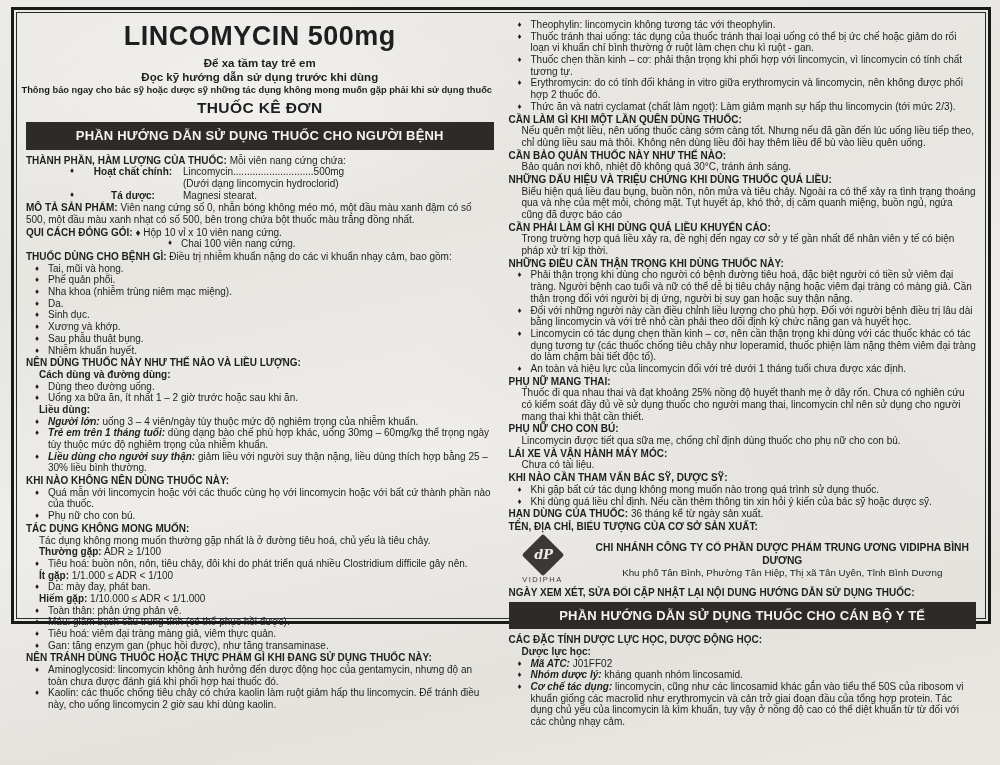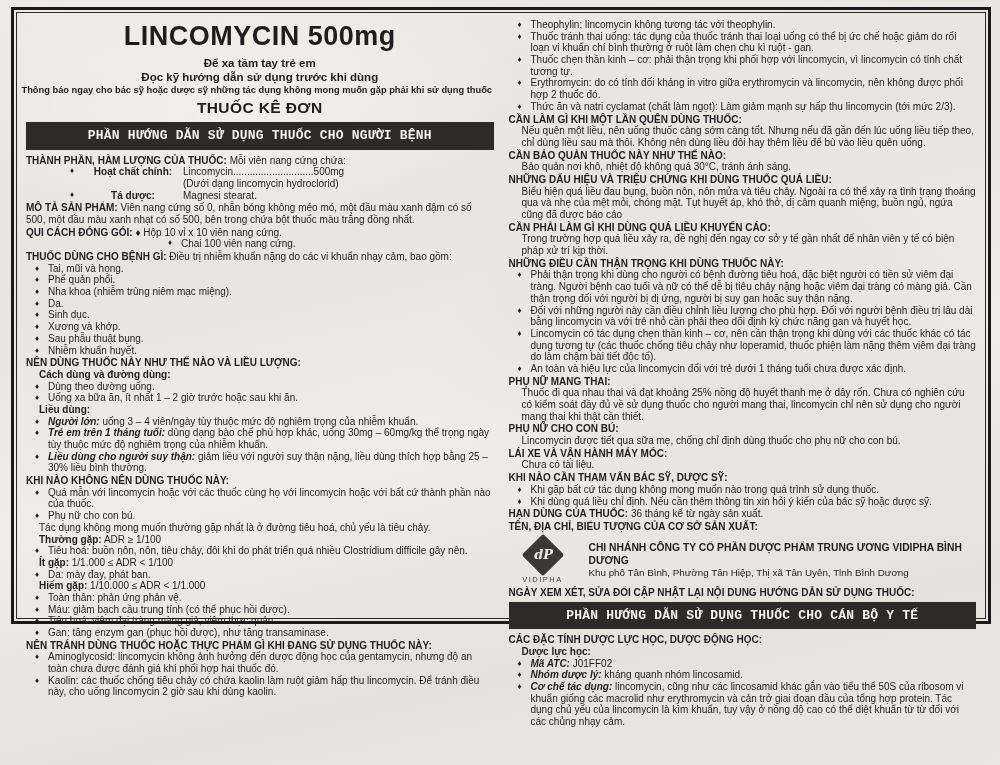--- a/index.html
+++ b/index.html
@@ -26,21 +26,21 @@
 
   
   .hdr{text-align:center;margin-bottom:3px;}
   .hdr-title{font-size:27px;font-weight:bold;letter-spacing:.5px;margin:2px 0 3px 0;}
   .hdr-sub{font-size:11.5px;font-weight:bold;line-height:1.25;}
   .hdr-sub3{font-size:9.3px;font-weight:bold;white-space:nowrap;margin:1px 0 2px -6px;}
   .hdr-rx{font-size:15.5px;font-weight:bold;letter-spacing:.4px;margin:3px 0 5px 0;}
 
   .banner{
     background:#2d2b29;color:#f5f3ef;font-weight:bold;text-align:center;
-    font-size:13px;letter-spacing:.2px;padding:6px 2px;margin:3px 0 5px 0;font-family:Liberation Mono, monospace;
+    font-size:13px;letter-spacing:.2px;padding:6px 2px;margin:3px 0 5px 0;
   }
 
   
   .blk-h{font-weight:normal;margin-top:1px;}
   .blk-h > strong{font-weight:bold;}
   .blk-s{margin-left:13px;}
   .blk-p{margin-left:13px;}
   .blk-b{display:flex;margin-left:9px;}
   .blk-b .mk{flex:0 0 13px;font-size:8px;line-height:inherit;transform:translateY(.5px);}
   .blk-b .bc{flex:1 1 0;min-width:0;}
@@ -56,21 +56,21 @@
   
   .mfr{display:flex;align-items:center;gap:14px;margin:5px 0 3px 2px;}
   .mfr-logo-wrap{flex:0 0 64px;text-align:center;}
   .mfr-logo{
     width:30px;height:30px;margin:2px auto 6px auto;background:#3b3936;
     transform:rotate(45deg);display:flex;align-items:center;justify-content:center;
     border-radius:2px;
   }
   .mfr-logo span{transform:rotate(-45deg);color:#efece7;font-weight:bold;font-style:italic;font-size:13px;font-family:"DejaVu Serif",serif;}
   .mfr-caption{font-size:7.5px;letter-spacing:1.5px;color:#3a3835;}
-  .mfr-text{flex:1 1 0;}
+  .mfr-text{flex:1 1 0;text-align:center;}
   .mfr-name{font-weight:bold;font-size:10.3px;line-height:1.25;}
   .mfr-addr{font-size:9.8px;line-height:1.3;}
 </style>
 </head>
 <body>
 
 <div class="page">
   <div class="frame">
     <div class="frame-inner">
 
@@ -164,20 +164,21 @@
             </div>
             <div class="blk-h"><strong>KHI NÀO KHÔNG NÊN DÙNG THUỐC NÀY:</strong></div>
             <div class="blk-b">
               <span class="mk">♦</span>
               <span class="bc"><span>Quá mẫn với lincomycin hoặc với các thuốc cùng họ với lincomycin hoặc với bất cứ thành phần nào của thuốc.</span></span>
             </div>
             <div class="blk-b">
               <span class="mk">♦</span>
               <span class="bc"><span>Phụ nữ cho con bú.</span></span>
             </div>
+            <div class="blk-h"><strong>TÁC DỤNG KHÔNG MONG MUỐN:</strong></div>
             <div class="blk-p">Tác dụng không mong muốn thường gặp nhất là ở đường tiêu hoá, chủ yếu là tiêu chảy.</div>
             <div class="blk-s"><strong>Thường gặp:</strong><span> ADR ≥ 1/100</span></div>
             <div class="blk-b">
               <span class="mk">♦</span>
               <span class="bc"><span>Tiêu hoá: buồn nôn, nôn, tiêu chảy, đôi khi do phát triển quá nhiều Clostridium difficile gây nên.</span></span>
             </div>
             <div class="blk-s"><strong>Ít gặp:</strong><span> 1/1.000 ≤ ADR &lt; 1/100</span></div>
             <div class="blk-b">
               <span class="mk">♦</span>
               <span class="bc"><span>Da: mày đay, phát ban.</span></span>

